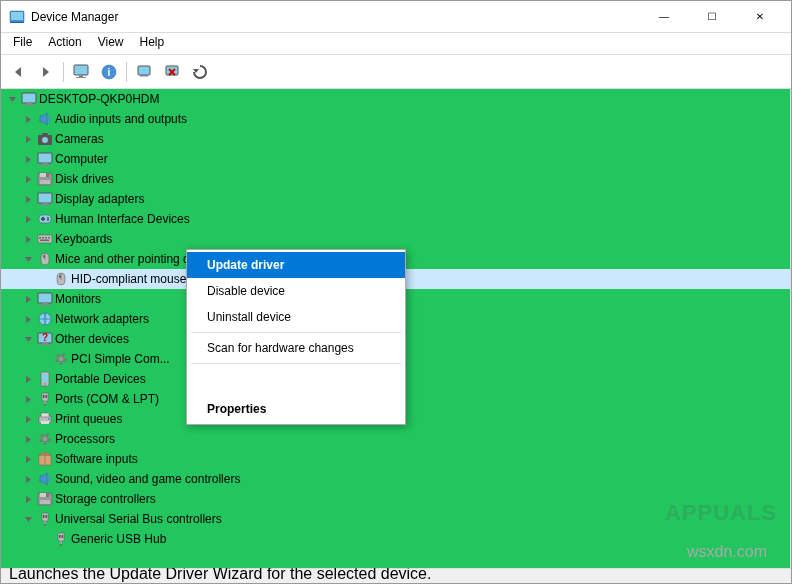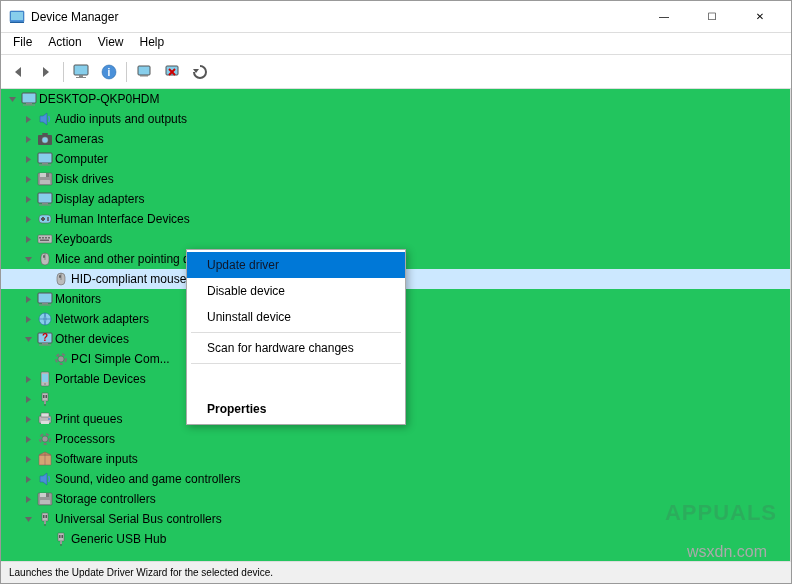--- a/index.html
+++ b/index.html
@@ -182,39 +182,39 @@
     .ctx-item {
       display: flex;
       align-items: center;
       padding: 6px 20px;
       font-size: 12px;
       cursor: pointer;
       color: #000;
     }
     .ctx-item.active {
       background: #0078d7;
-      color: #0f172a;
-      font-weight: normal;
+      color: #ffffff;
+      font-weight: bold;
     }
     .ctx-item.bold { font-weight: bold; margin-top: 32px; }
     .ctx-separator {
       height: 1px;
       background: #ddd;
       margin: 2px 4px;
     }
 
     
     .status-bar {
-      height: 22px;
+      height: 15px;
       background: #f0f0f0;
       border-top: 1px solid #ddd;
       display: flex;
-      align-items: center;
+      align-items: flex-end;
       padding: 0 8px;
-      font-size: 10px;
+      font-size: 16px;
     }
 
     
     .appuals-logo {
       position: absolute;
       bottom: 40px;
       right: 20px;
       width: 120px;
       height: 80px;
       opacity: 0.5;
@@ -562,20 +562,21 @@
           </span>
           <span class="tree-icon">
             <svg width="16" height="16" viewBox="0 0 16 16">
               <rect x="5" y="2" width="6" height="8" rx="0.5" fill="#bbb" stroke="#555" stroke-width="0.5"></rect>
               <rect x="6" y="4" width="1.5" height="3" fill="#555"></rect>
               <rect x="8.5" y="4" width="1.5" height="3" fill="#555"></rect>
               <rect x="7" y="10" width="2" height="3" fill="#999"></rect>
               <line x1="8" y1="13" x2="8" y2="15" stroke="#555" stroke-width="1"></line>
             </svg>
           </span>
+          <span class="tree-label">Ports (COM &amp; LPT)</span>
         </div>
         <div class="tree-item">
           <span class="tree-indent" style="width: 16px; display: inline-block;"></span>
           <span class="tree-toggle">
             <svg width="9" height="9" viewBox="0 0 9 9">
               <polygon points="2,1 7,4.5 2,8" fill="#666"></polygon>
             </svg>
           </span>
           <span class="tree-icon">
             <svg width="16" height="16" viewBox="0 0 16 16">

